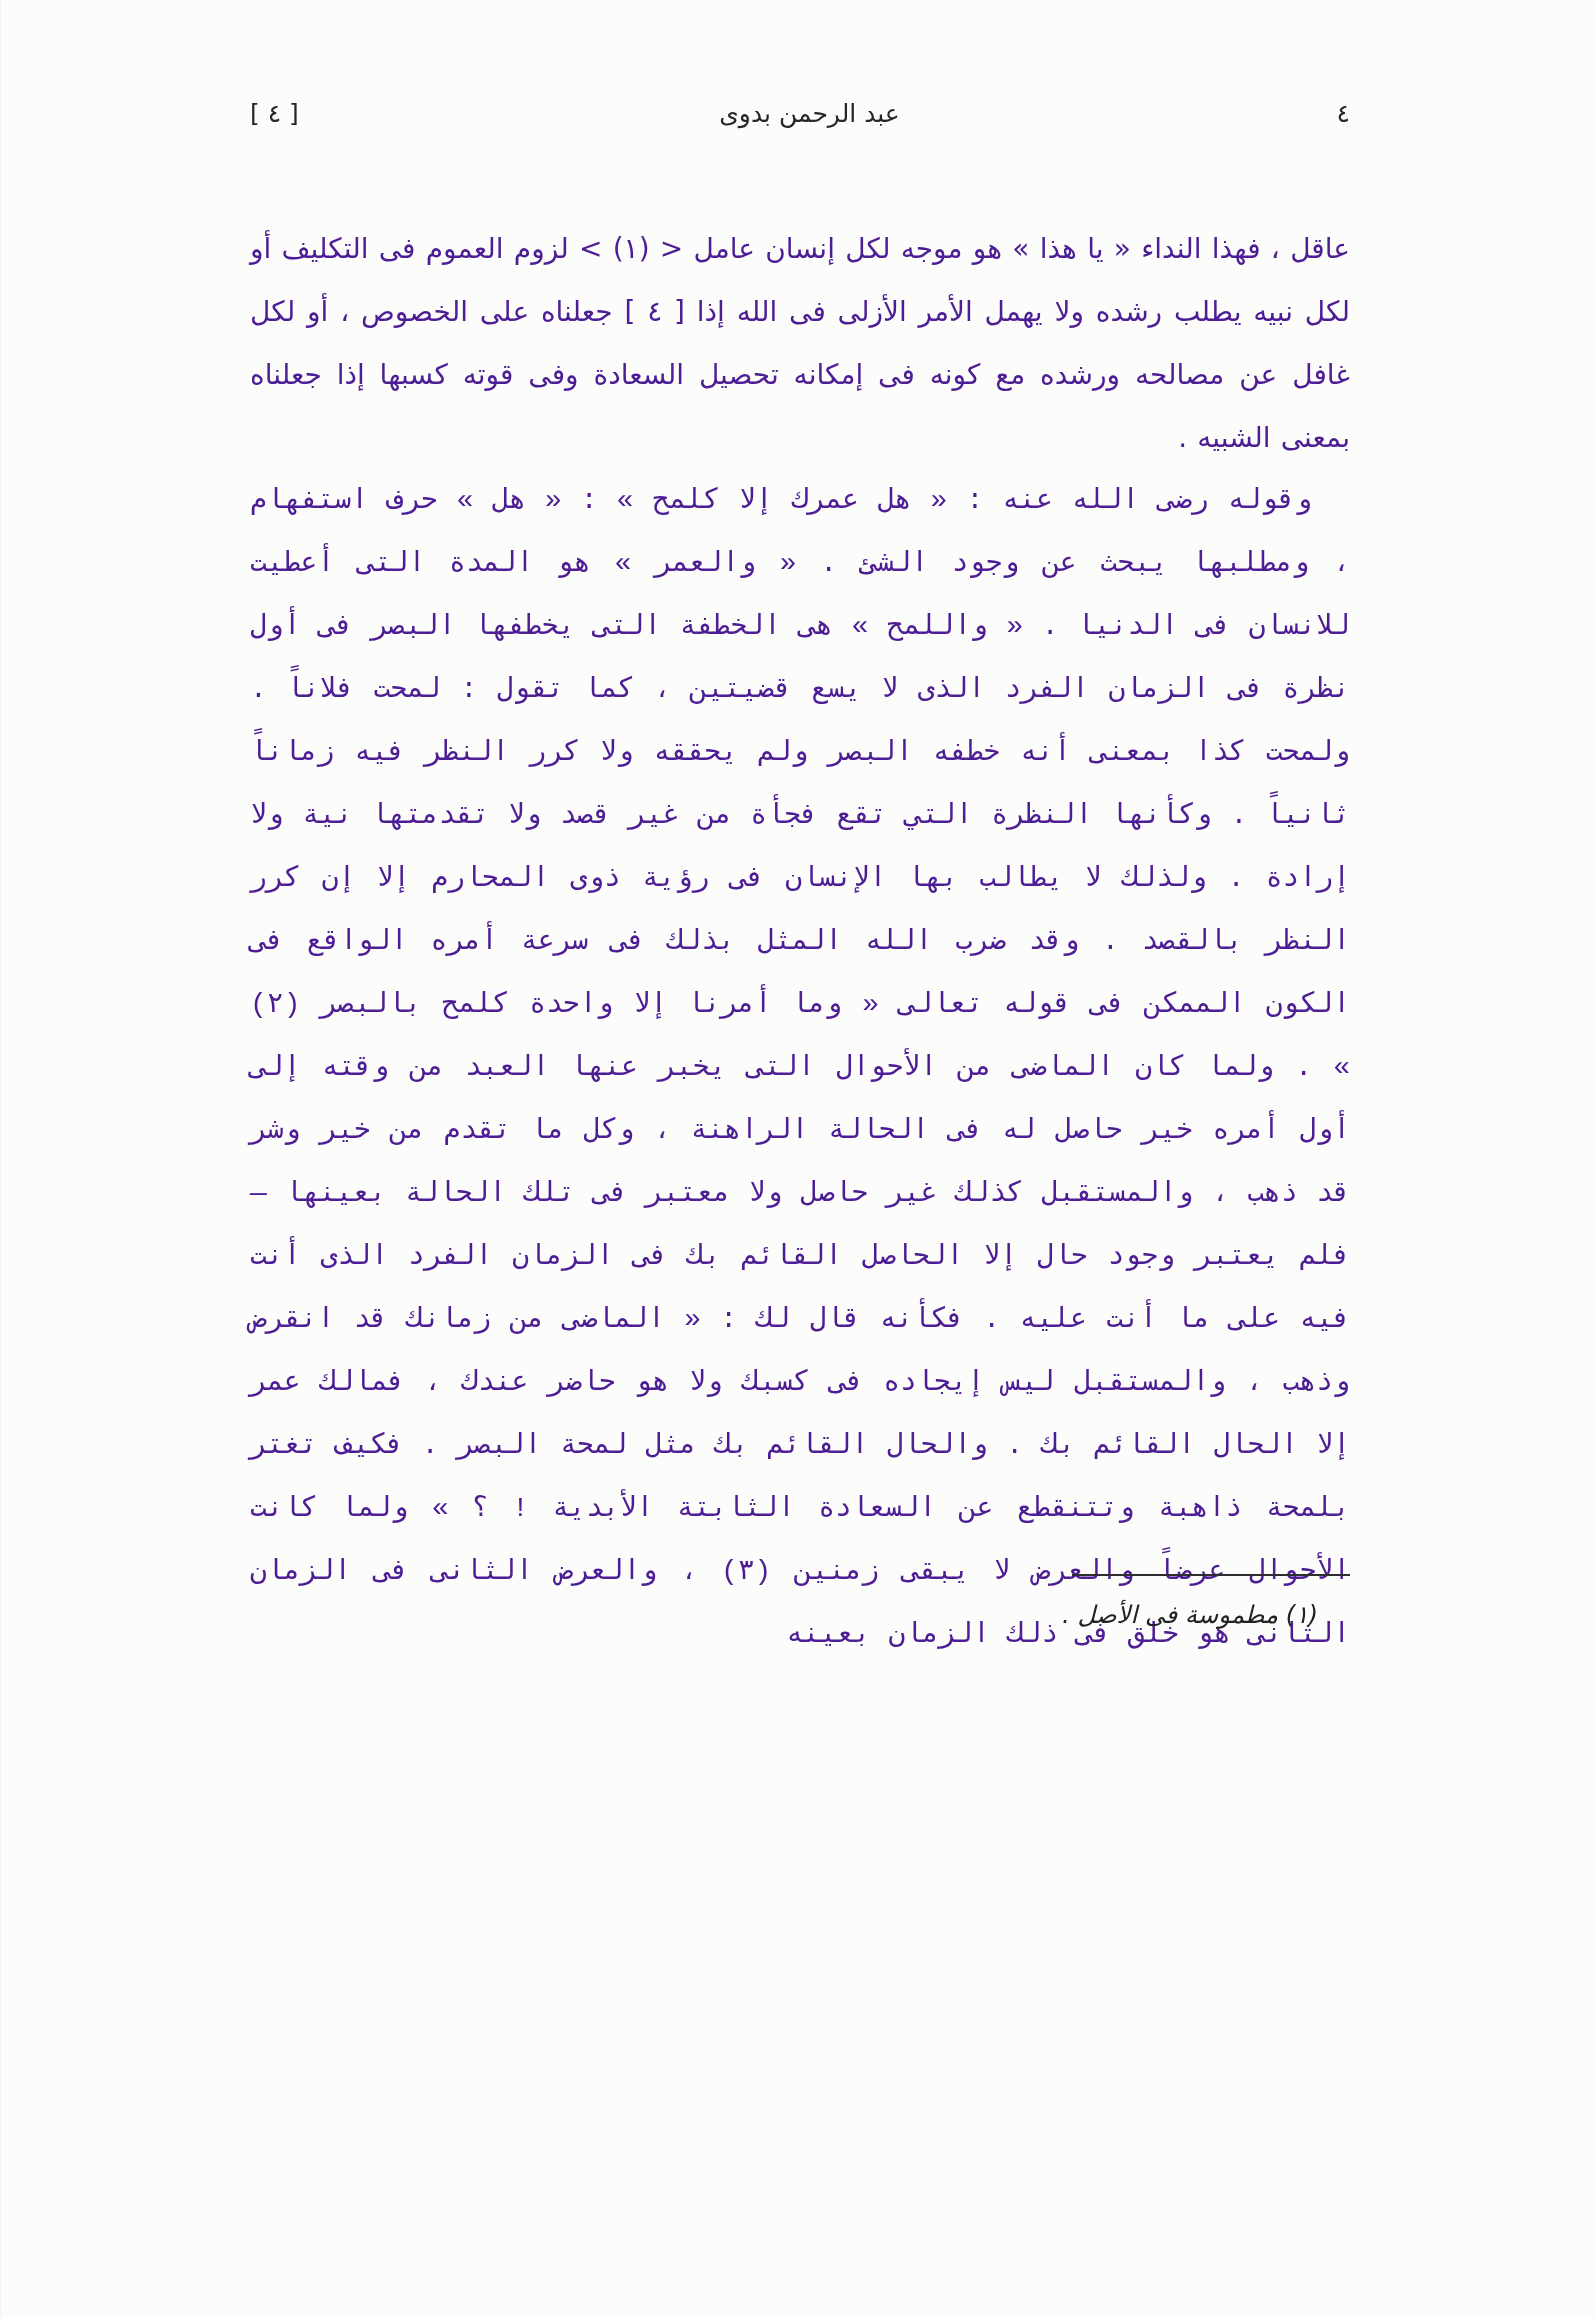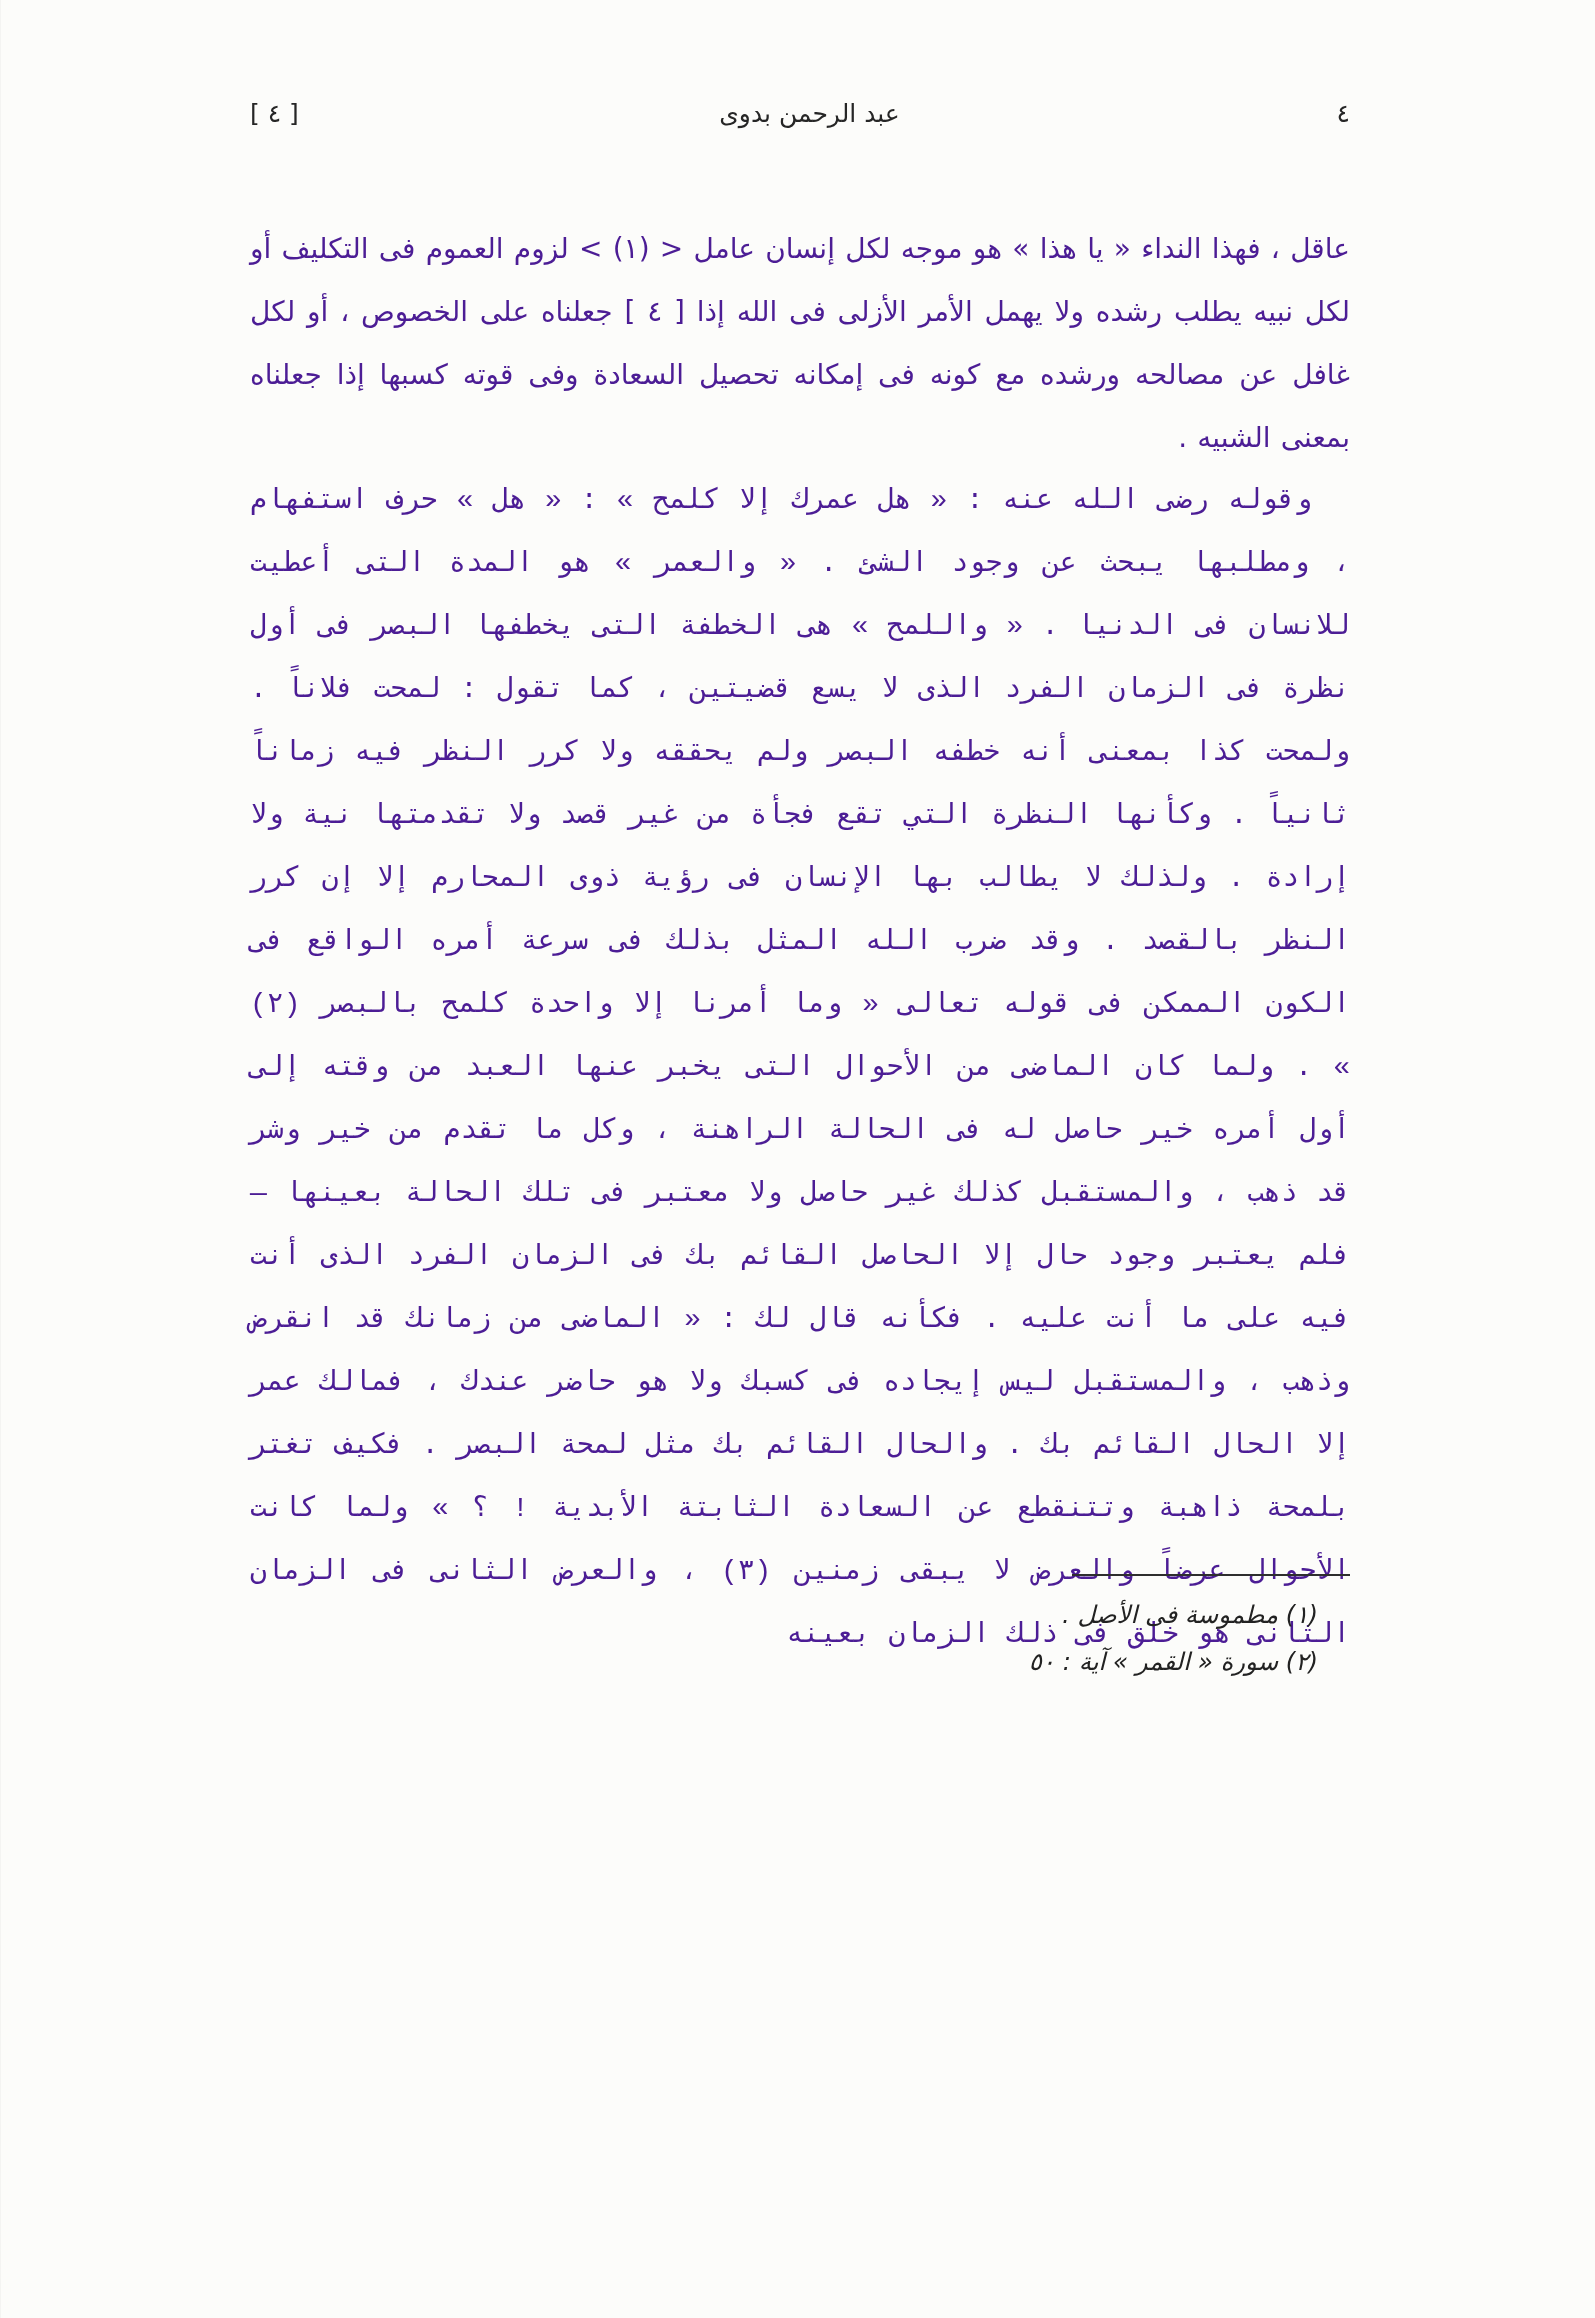--- a/index.html
+++ b/index.html
@@ -95,17 +95,16 @@
   </div>
 
   <div class="textblock">
     <p class="para">عاقل ، فهذا النداء « يا هذا » هو موجه لكل إنسان عامل &lt; (١) &gt; لزوم العموم فى التكليف أو لكل نبيه يطلب رشده ولا يهمل الأمر الأزلى فى الله إذا [ ٤ ] جعلناه على الخصوص ، أو لكل غافل عن مصالحه ورشده مع كونه فى إمكانه تحصيل السعادة وفى قوته كسبها إذا جعلناه بمعنى الشبيه .</p>
     <p class="para indent">وقوله رضى الله عنه : « هل عمرك إلا كلمح » : « هل » حرف استفهام ، ومطلبها يبحث عن وجود الشئ . « والعمر » هو المدة التى أعطيت للانسان فى الدنيا . « واللمح » هى الخطفة التى يخطفها البصر فى أول نظرة فى الزمان الفرد الذى لا يسع قضيتين ، كما تقول : لمحت فلاناً . ولمحت كذا بمعنى أنه خطفه البصر ولم يحققه ولا كرر النظر فيه زماناً ثانياً . وكأنها النظرة التي تقع فجأة من غير قصد ولا تقدمتها نية ولا إرادة . ولذلك لا يطالب بها الإنسان فى رؤية ذوى المحارم إلا إن كرر النظر بالقصد . وقد ضرب الله المثل بذلك فى سرعة أمره الواقع فى الكون الممكن فى قوله تعالى « وما أمرنا إلا واحدة كلمح بالبصر (٢) » . ولما كان الماضى من الأحوال التى يخبر عنها العبد من وقته إلى أول أمره خير حاصل له فى الحالة الراهنة ، وكل ما تقدم من خير وشر قد ذهب ، والمستقبل كذلك غير حاصل ولا معتبر فى تلك الحالة بعينها — فلم يعتبر وجود حال إلا الحاصل القائم بك فى الزمان الفرد الذى أنت فيه على ما أنت عليه . فكأنه قال لك : « الماضى من زمانك قد انقرض وذهب ، والمستقبل ليس إيجاده فى كسبك ولا هو حاضر عندك ، فمالك عمر إلا الحال القائم بك . والحال القائم بك مثل لمحة البصر . فكيف تغتر بلمحة ذاهبة وتتنقطع عن السعادة الثابتة الأبدية ! ؟ » ولما كانت الأحوال عرضاً والعرض لا يبقى زمنين (٣) ، والعرض الثانى فى الزمان الثانى هو خلق فى ذلك الزمان بعينه</p>
   </div>
 
   <div class="footnotes">
     <div class="fn-divider"></div>
     <p class="fn">(١) مطموسة فى الأصل .</p>
-    <p class="fn">(٢) سورة « القمر » آية : ٥٠</p>
   </div>
 
 </div>
 
 
 </body></html>

